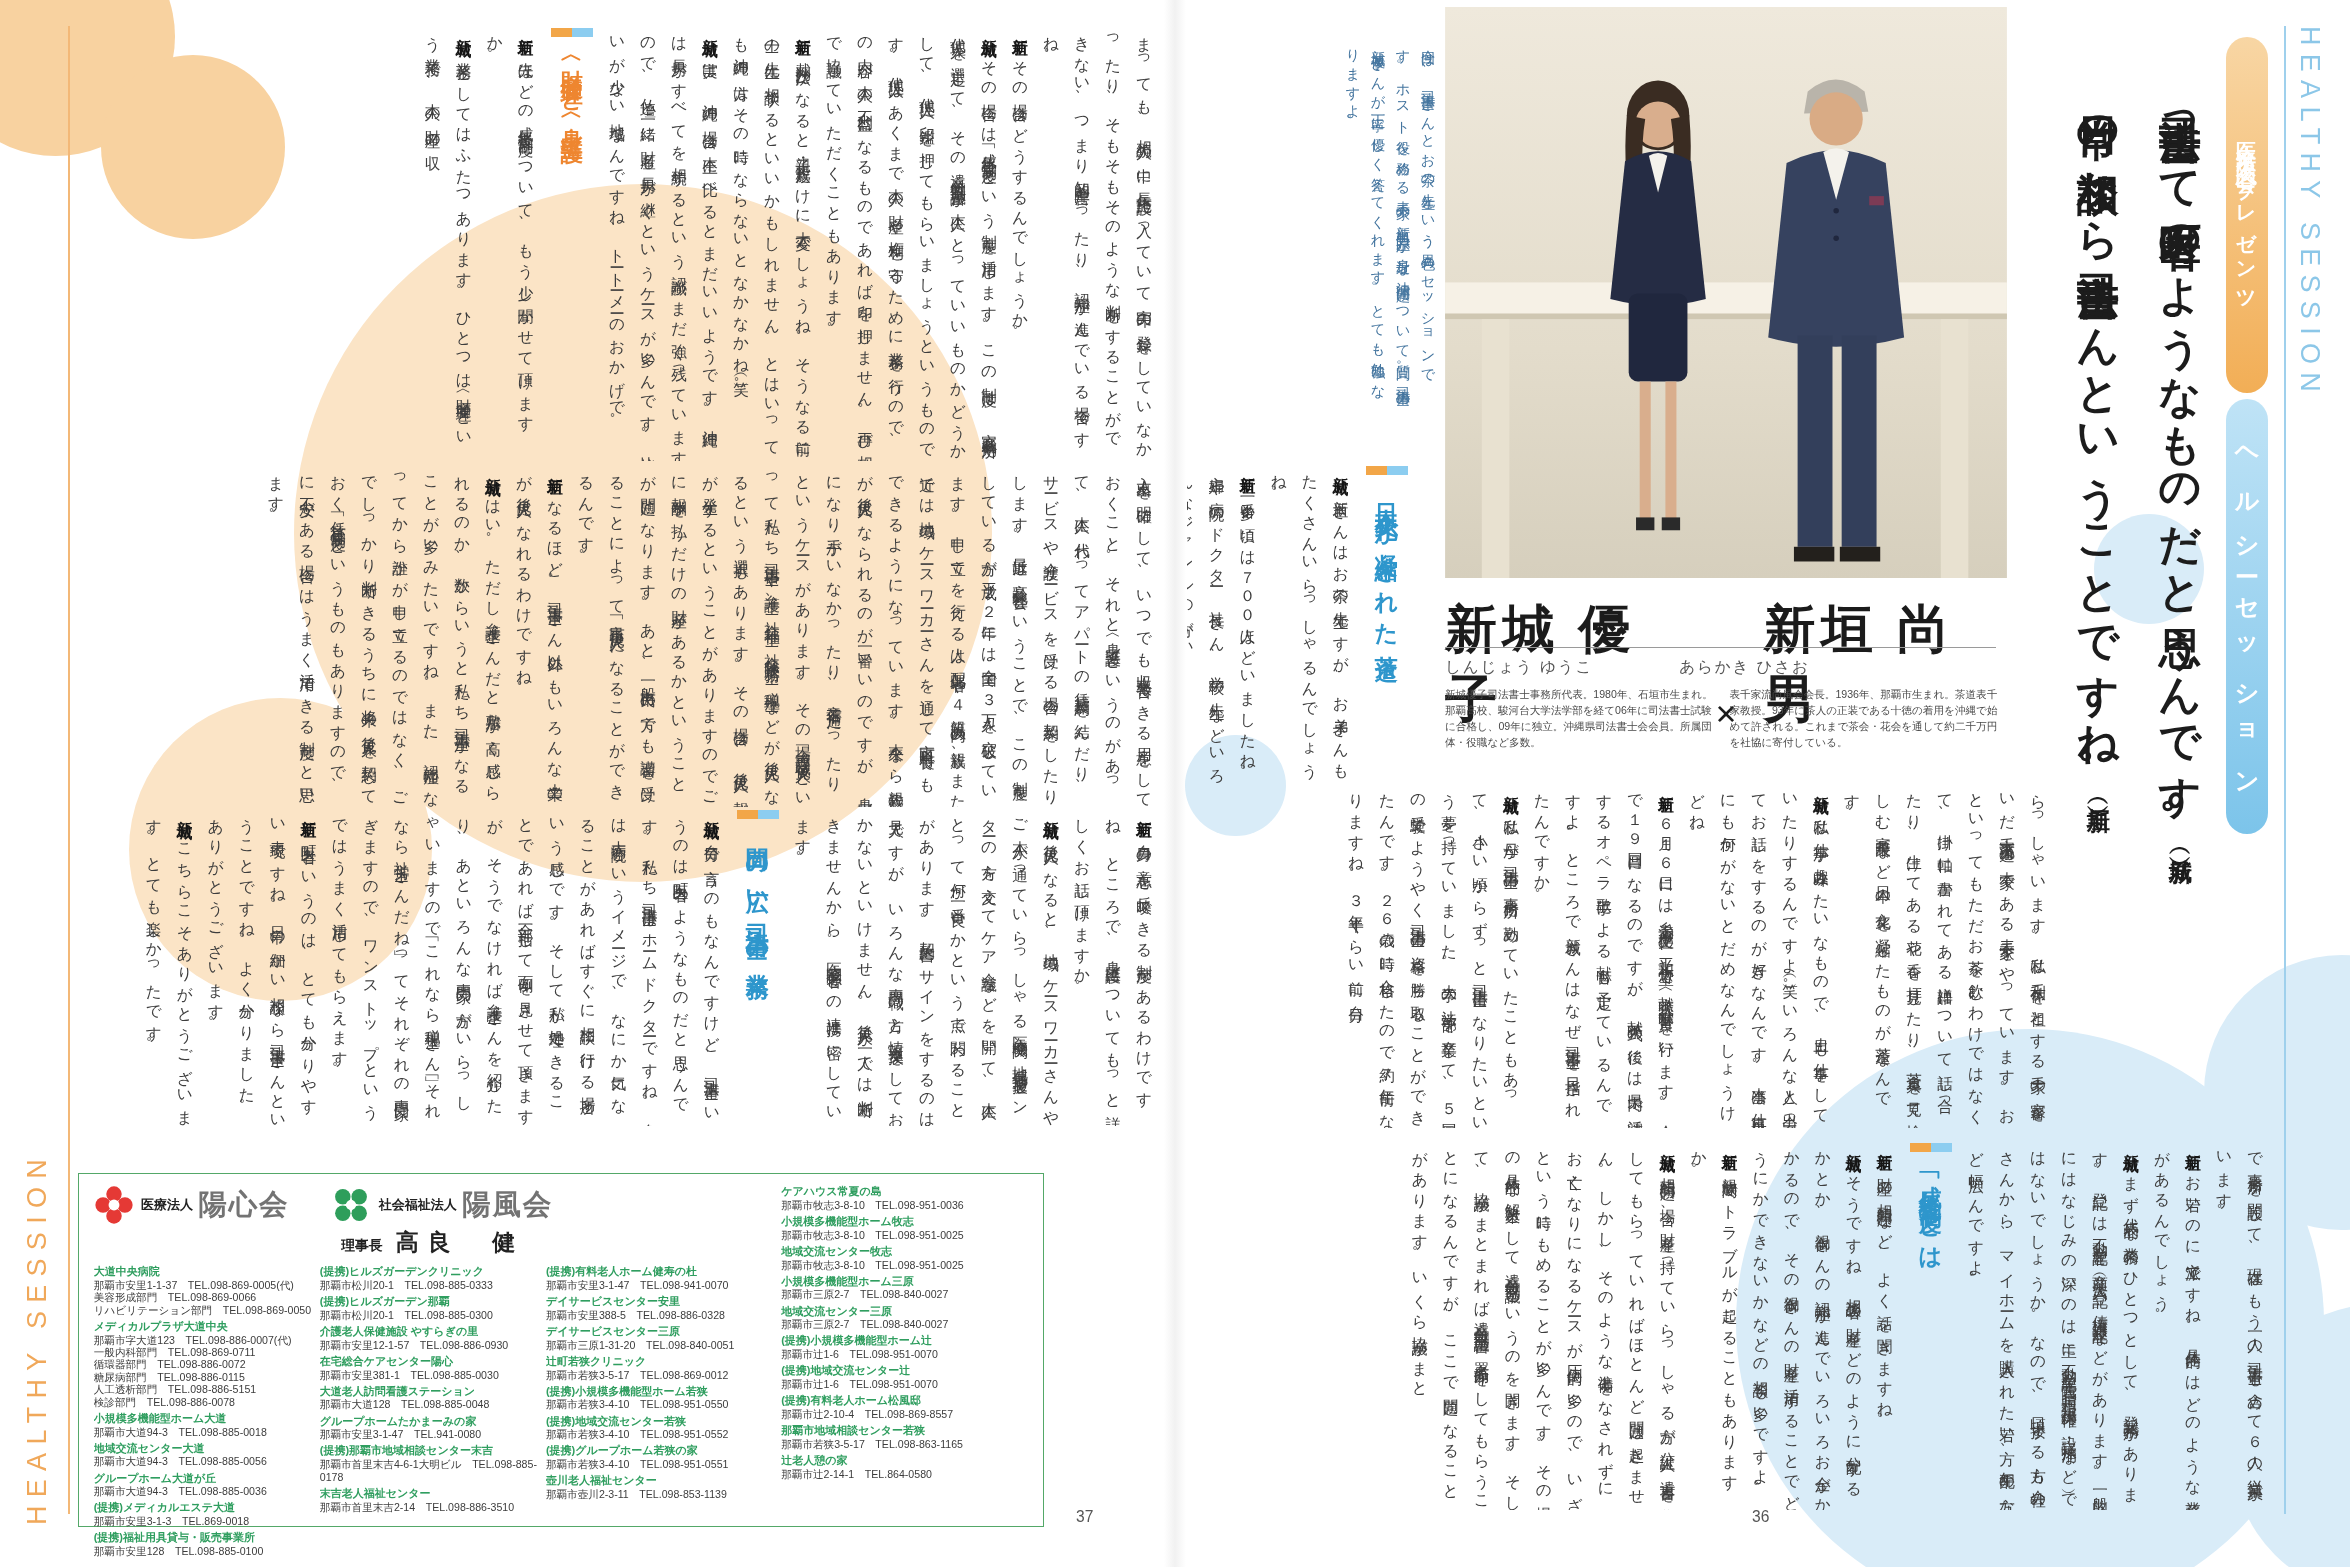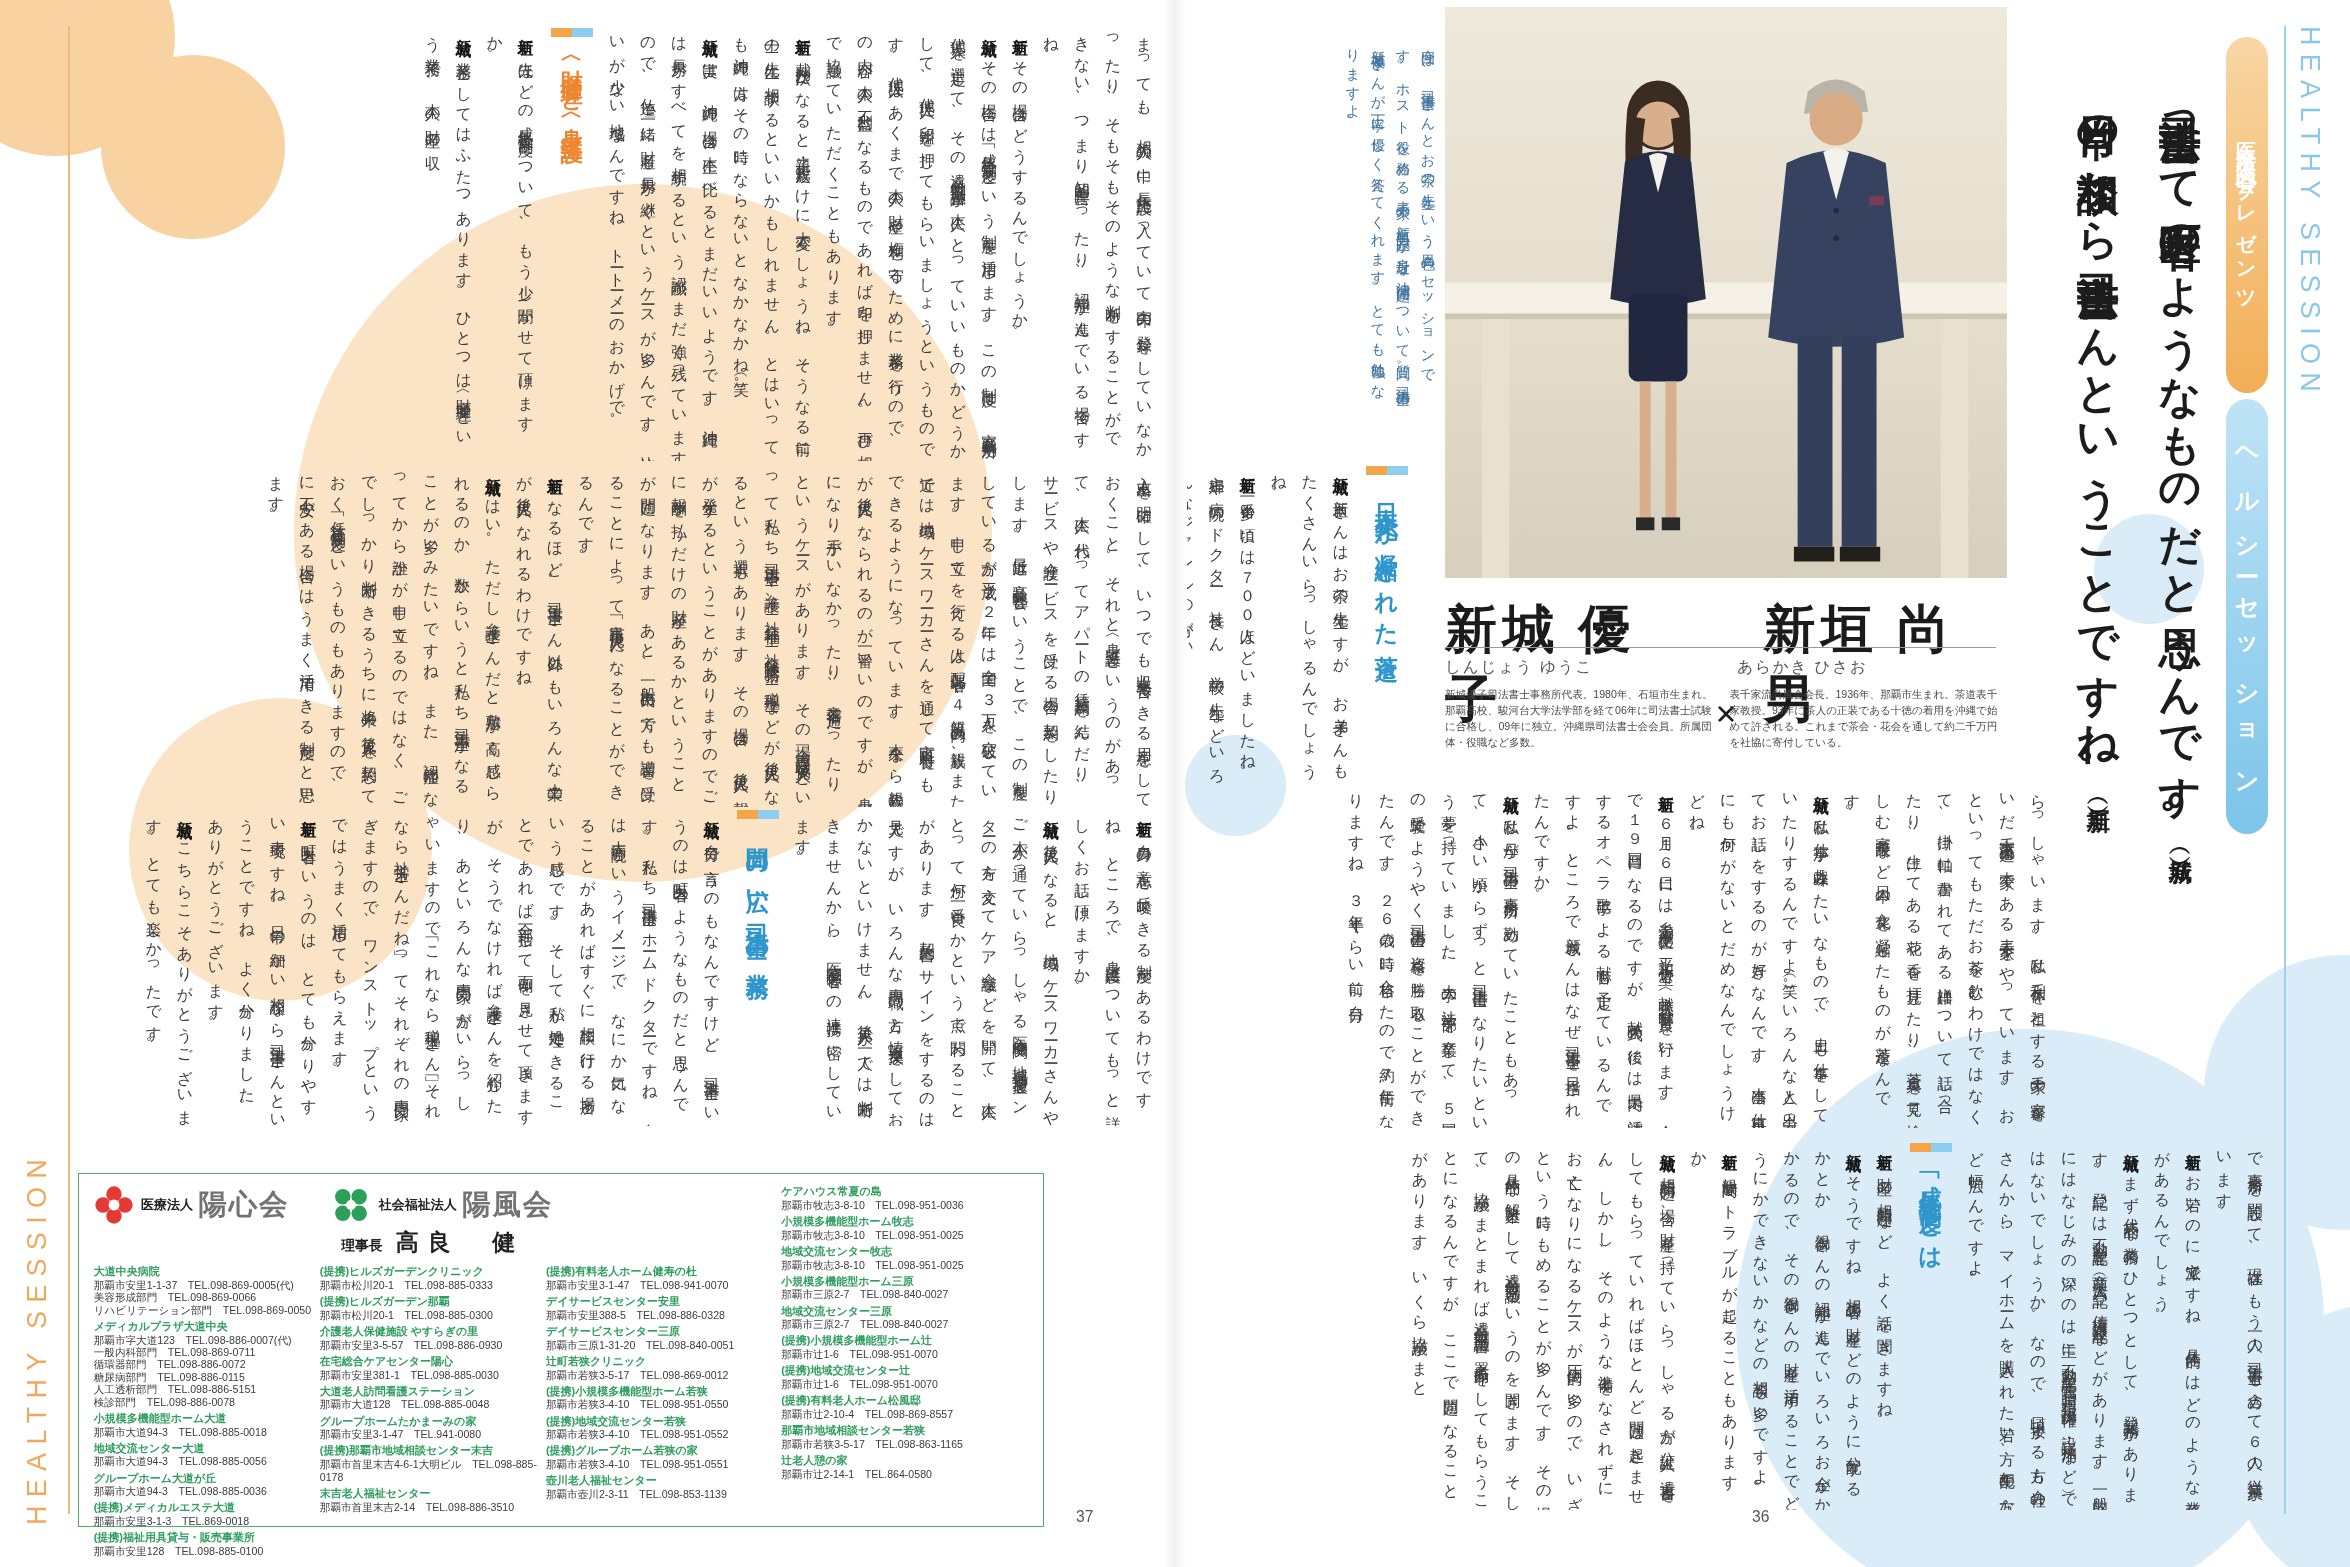--- a/index.html
+++ b/index.html
@@ -37,21 +37,21 @@
          letter-spacing:2.3px;color:#44759f;}
   
   .photo{position:absolute;left:1445px;top:7.3px;width:562px;height:571px;overflow:hidden;}
   
   .names-row{position:absolute;left:1445px;top:595px;width:562px;display:flex;align-items:flex-end;}
   .pname{font-size:52px;font-weight:600;letter-spacing:5.5px;color:#1b1b1b;}
   .vs{font-size:27.5px;margin:0 26px 3.7px 26px;color:#1b1b1b;}
   .name-rule{position:absolute;left:1445px;top:647px;width:551px;height:0.9px;background:#9a9a9a;}
   .kana-row{position:absolute;left:1445px;top:657px;width:562px;display:flex;
             font-family:"Liberation Sans",sans-serif;font-size:15.6px;color:#555;letter-spacing:1.8px;gap:24px;}
-  .kana-row .k2{margin-left:120px;text-align:right;}
+  .kana-row .k2{margin-left:62px;text-align:right;}
   .bios{position:absolute;left:1445px;top:687px;width:569px;display:flex;
         font-family:"Liberation Sans",sans-serif;font-size:10.6px;line-height:1.5;color:#4a4a4a;}
   .bio{width:275px;margin-right:13px;}
   
   .vband{position:absolute;writing-mode:vertical-rl;text-orientation:mixed;overflow:hidden;
          font-size:15.6px;line-height:31px;letter-spacing:2.8px;color:#3d3d3d;}
   .vband .para{margin:0;}
   .spk{font-family:"Liberation Sans",sans-serif;font-weight:bold;color:#161616;}
   .sec{font-family:"Liberation Sans",sans-serif;font-weight:bold;letter-spacing:4.6px;
        margin:0 9.2px;}
@@ -293,21 +293,21 @@
             <div class="entry">
               <div class="e-name">(提携)ヒルズガーデンクリニック</div>
               <div class="e-line">那覇市松川20-1　TEL.098-885-0333</div>
             </div>
             <div class="entry">
               <div class="e-name">(提携)ヒルズガーデン那覇</div>
               <div class="e-line">那覇市松川20-1　TEL.098-885-0300</div>
             </div>
             <div class="entry">
               <div class="e-name">介護老人保健施設 やすらぎの里</div>
-              <div class="e-line">那覇市安里3-5-57　TEL.098-886-0930</div>
+              <div class="e-line">那覇市安里12-1-57　TEL.098-886-0930</div>
             </div>
             <div class="entry">
               <div class="e-name">在宅総合ケアセンター陽心</div>
               <div class="e-line">那覇市安里381-1　TEL.098-885-0030</div>
             </div>
             <div class="entry">
               <div class="e-name">大道老人訪問看護ステーション</div>
               <div class="e-line">那覇市大道128　TEL.098-885-0048</div>
             </div>
             <div class="entry">

